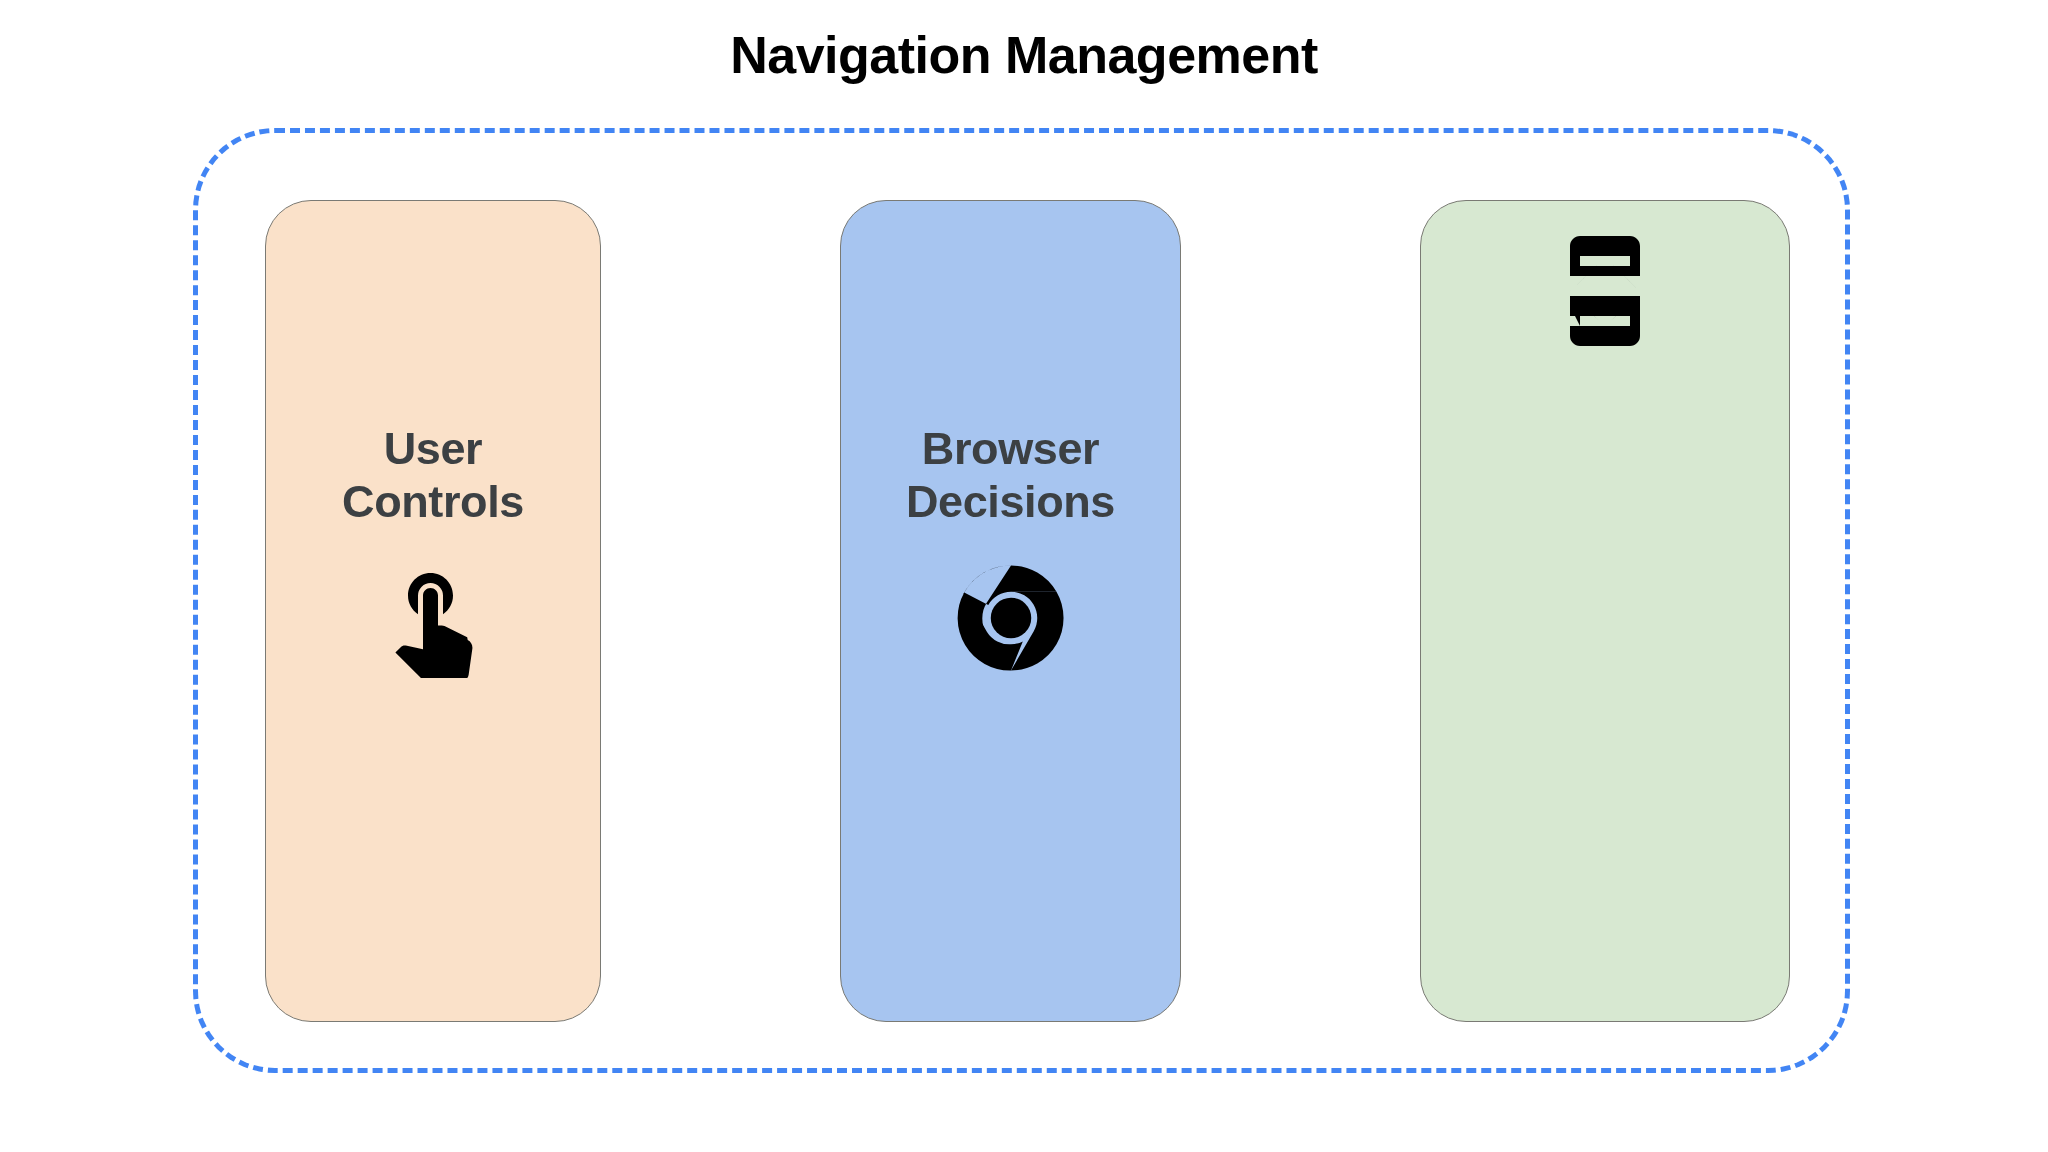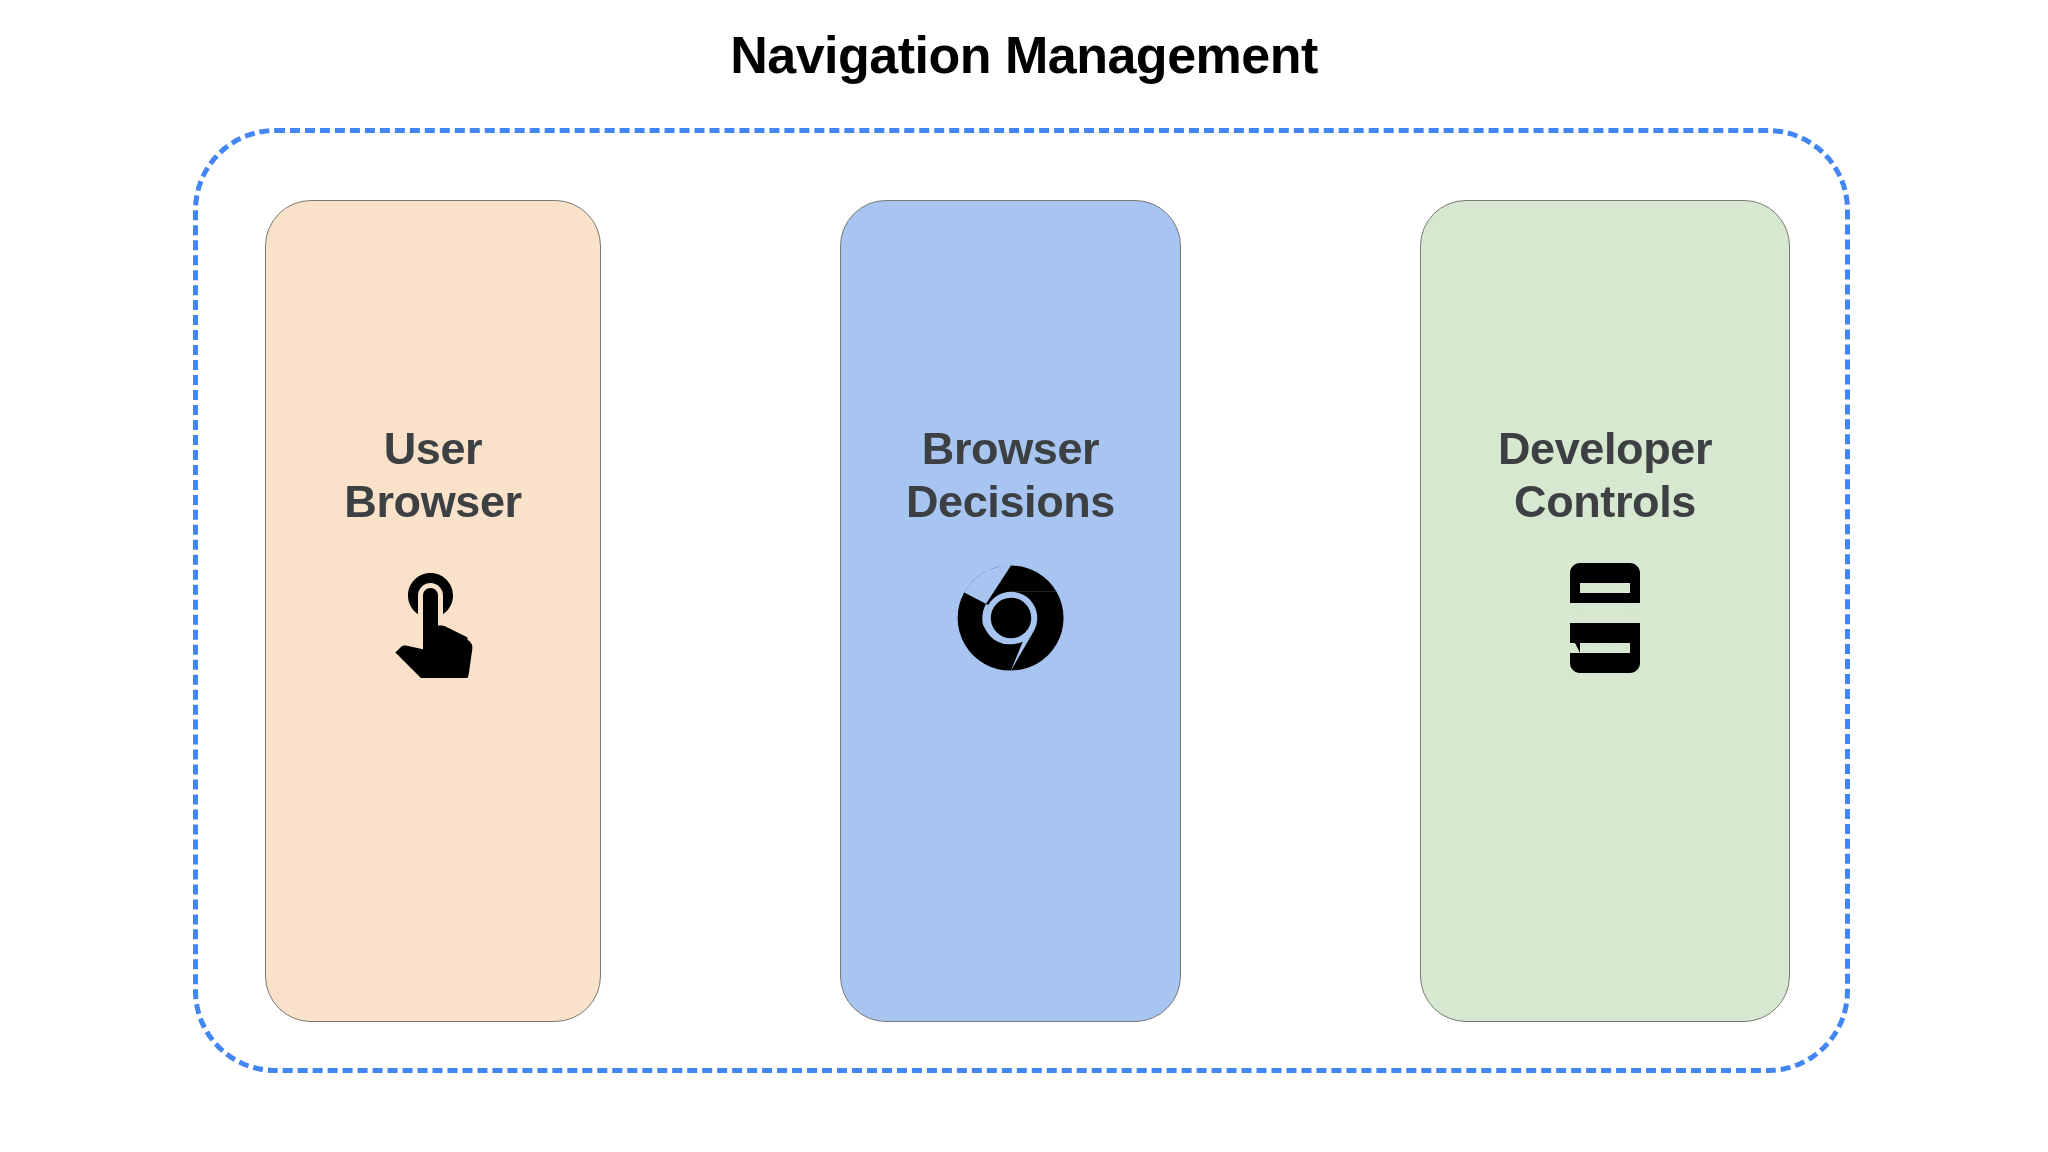--- a/index.html
+++ b/index.html
@@ -99,21 +99,21 @@
 <body>
 
 <div id="diagram-root">
 
   <div id="page-title">Navigation Management</div>
 
   <div id="dashed-container"></div>
 
   <div class="card" id="card-user-actions">
     <div class="card-label">User
-Browser</div>
+Controls</div>
     <div class="card-icon">
       <svg viewBox="0 0 24 24" aria-hidden="true">
         <path fill="#000000" d="M9 11.24V7.5a2.5 2.5 0 0 1 5 0v3.74c1.21-.81 2-2.18 2-3.74C16 5.01 13.99 3 11.5 3S7 5.01 7 7.5c0 1.56.79 2.93 2 3.74zm9.84 4.63l-4.54-2.26c-.17-.07-.35-.11-.54-.11H13v-6c0-.83-.67-1.5-1.5-1.5S10 6.67 10 7.5v10.74l-3.44-.72c-.37-.08-.76.04-1.02.31l-1.06 1.06 5.3 5.3c.28.28.66.44 1.06.44h6.8c.75 0 1.38-.55 1.49-1.29l.74-5.18c.1-.72-.27-1.42-.93-1.75z"></path>
       </svg>
     </div>
   </div>
 
   <div class="card" id="card-browser-decisions">
     <div class="card-label">Browser
 Decisions</div>
@@ -121,22 +121,20 @@
       <svg viewBox="0 0 48 48" aria-hidden="true">
         <path fill="#000000" d="M24 3C15.8 3 8.66 7.57 5 14.3l9.08 15.72A11.47 11.47 0 0 1 12.53 24c0-2.2.62-4.25 1.69-6h-.01L24 3zm0 0a21 21 0 0 1 18.2 10.5H24a10.5 10.5 0 0 0-9.09 5.25L5.3 13.8A21 21 0 0 1 24 3z"></path>
         <path fill="#000000" d="M24 13.5h18.2A21 21 0 0 1 24 45l9.1-15.75A10.46 10.46 0 0 0 34.5 24c0-3.86-2.08-7.23-5.18-9.06A10.45 10.45 0 0 0 24 13.5z"></path>
         <path fill="#000000" d="M24 45A21 21 0 0 1 5.3 13.8l9.1 15.76A10.5 10.5 0 0 0 24 34.5c1.7 0 3.3-.4 4.71-1.12L24 45z"></path>
         <circle cx="24" cy="24" r="8.1" fill="#000000"></circle>
       </svg>
     </div>
   </div>
 
   <div class="card" id="card-developer-controls">
-    <div class="card-label">Developer
-Controls</div>
     <div class="card-icon">
       <svg viewBox="0 0 24 24" aria-hidden="true">
         <path fill="#000000" d="M7 5h10v2h2V3c0-1.1-.9-2-2-2H7c-1.1 0-2 .9-2 2v4h2V5zm0 14H5v2c0 1.1.9 2 2 2h10c1.1 0 2-.9 2-2v-4h-2v2H7v-2H5v-2h14v-2H5v2"></path>
         <path fill="#000000" d="M5 7h14v2H5V7zm0 8h14v2H5v-2z"></path>
         <path fill="#000000" d="M9.41 16.59 10.83 18 5 12.17l5.83-5.82L9.41 7.76 5 12.17l4.41 4.42zm5.18 0L13.17 18 19 12.17l-5.83-5.82 1.42 1.41L19 12.17l-4.41 4.42z"></path>
       </svg>
     </div>
   </div>
 
 </div>

